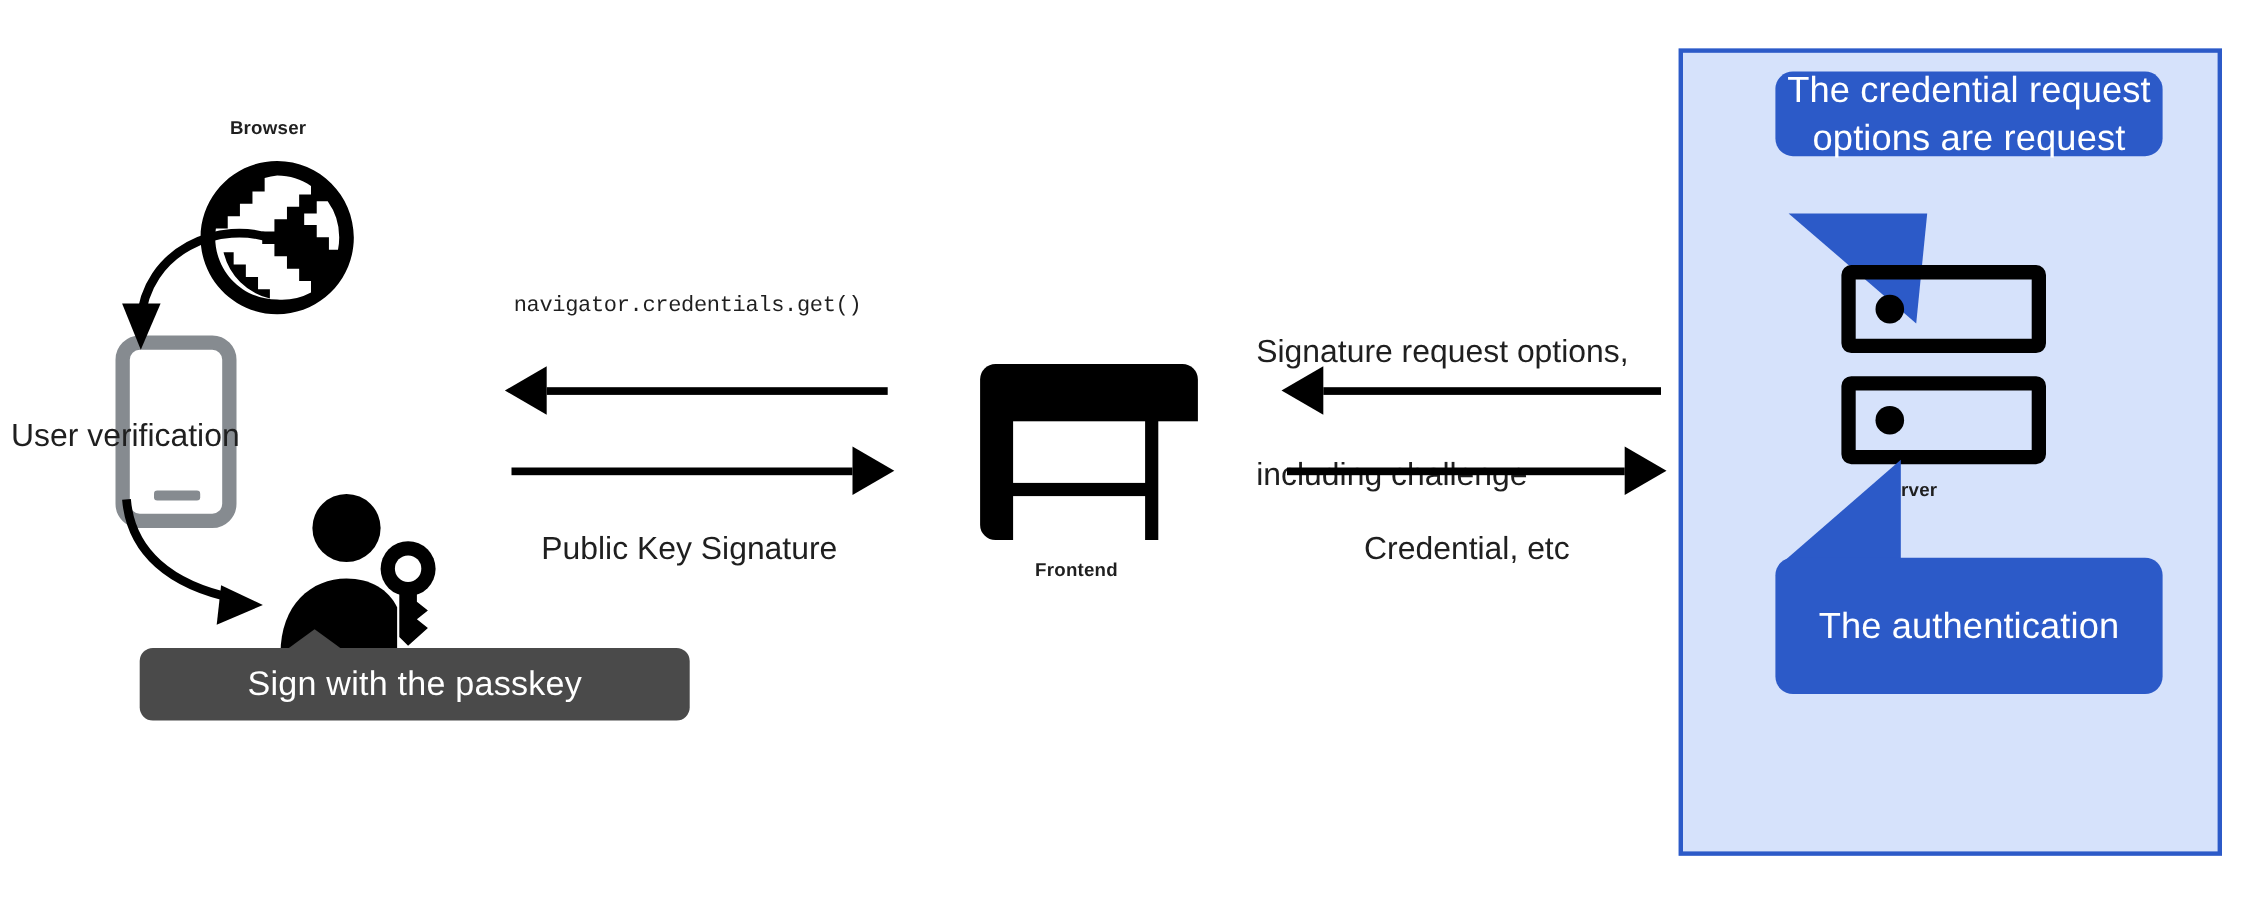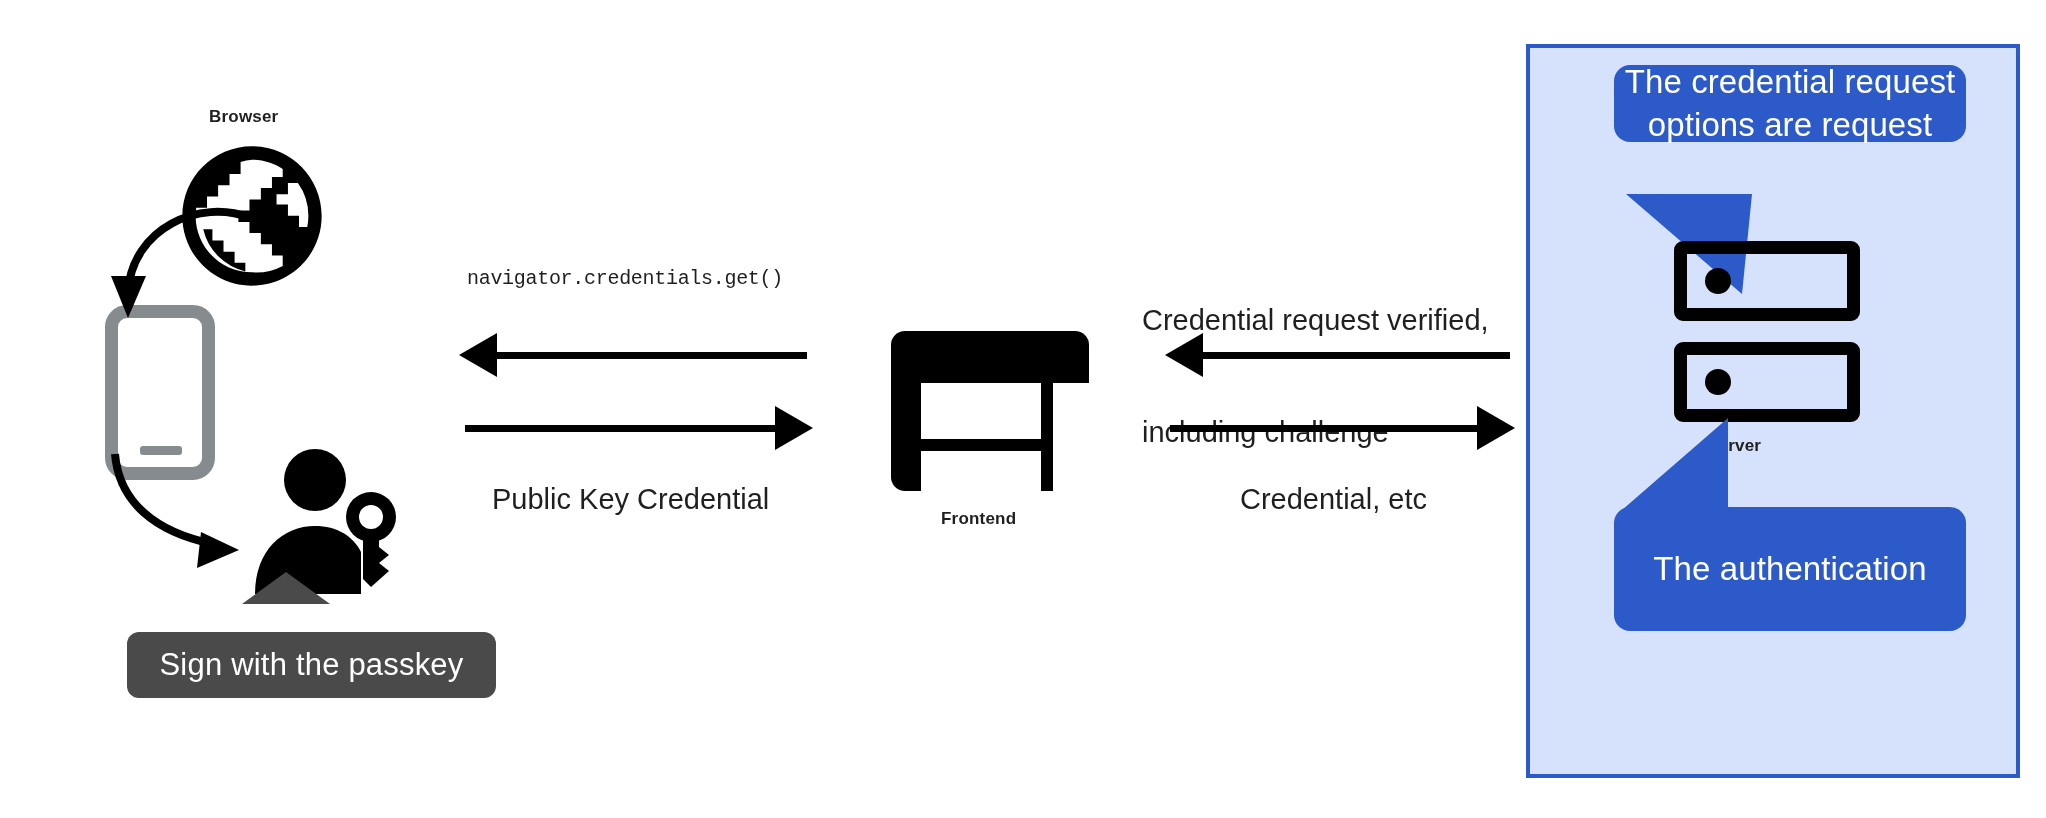--- a/index.html
+++ b/index.html
@@ -158,63 +158,64 @@
 
   <div class="phone" style="left:105px; top:305px; width:110px; height:175px;">
     <div class="phone-speaker" style="left:22px; bottom:12px; width:42px; height:9px;"></div>
   </div>
 
   <svg class="abs" style="left:80px; top:180px; width:180px; height:160px; overflow:visible;">
     <path d="M170 38 C 120 18, 52 48, 48 112" stroke="#000" stroke-width="8" fill="none"></path>
     <polygon points="48,138 31,96 66,96" fill="#000"></polygon>
   </svg>
 
+  <div class="abs txt label-plain" style="left:10px; top:378px;">User verification</div>
 
   <svg class="abs" style="left:105px; top:440px; width:190px; height:130px; overflow:visible;">
     <path d="M10 14 C 14 62, 50 92, 108 104" stroke="#000" stroke-width="8" fill="none"></path>
     <polygon points="134,110 92,128 96,92" fill="#000"></polygon>
   </svg>
 
   <div class="abs" style="left:243px; top:444px; width:160px; height:150px;">
     <svg width="160" height="150" viewBox="0 0 160 150" aria-hidden="true">
       <circle cx="72" cy="36" r="31" fill="#000"></circle>
       <path d="M12 150 C 12 106, 40 82, 72 82 C 94 82, 110 92, 118 108 L118 150 Z" fill="#000"></path>
       <circle cx="128" cy="73" r="25" fill="#000"></circle>
       <circle cx="128" cy="73" r="12" fill="#fff"></circle>
       <path d="M120 93 h16 v10 l10 8 -10 8 10 8 -18 16 -8 -8 Z" fill="#000"></path>
     </svg>
   </div>
 
   <div class="callout-dark-tail" style="left:242px; top:572px;"></div>
-  <div class="callout-dark" style="left:127px; top:632px; width:369px; height:66px;">Sign with the passkey</div>
+  <div class="callout-dark" style="left:127px; top:589px; width:500px; height:66px;">Sign with the passkey</div>
 
   <div class="abs txt label-mono" style="left:467px; top:266px;">navigator.credentials.get()</div>
 
   <div class="abs">
     <div class="arrow-shaft" style="left:497px; top:352px; width:310px;"></div>
     <div class="arrow-head left" style="left:459px; top:333px;"></div>
   </div>
 
   <div class="abs">
     <div class="arrow-shaft" style="left:465px; top:425px; width:310px;"></div>
     <div class="arrow-head right" style="left:775px; top:406px;"></div>
   </div>
 
-  <div class="abs txt label-plain" style="left:492px; top:481px;">Public Key Credential</div>
+  <div class="abs txt label-plain" style="left:492px; top:481px;">Public Key Signature</div>
 
   <div class="fe-outer" style="left:891px; top:331px; width:198px; height:160px;">
     <div class="fe-cell" style="left:30px; top:52px; width:120px; height:56px;"></div>
     <div class="fe-cell" style="left:30px; top:120px; width:120px; height:56px;"></div>
     <div class="fe-cell" style="left:162px; top:52px; width:60px; height:124px;"></div>
   </div>
 
   <div class="abs txt label-bold" style="left:941px; top:508px;">Frontend</div>
 
   <div class="abs txt label-plain" style="left:1142px; top:228px;">
-    <div>Credential request verified,</div>
+    <div>Signature request options,</div>
     <div>including challenge</div>
   </div>
 
   <div class="abs">
     <div class="arrow-shaft" style="left:1203px; top:352px; width:307px;"></div>
     <div class="arrow-head left" style="left:1165px; top:333px;"></div>
   </div>
 
   <div class="abs">
     <div class="arrow-shaft" style="left:1170px; top:425px; width:307px;"></div>

